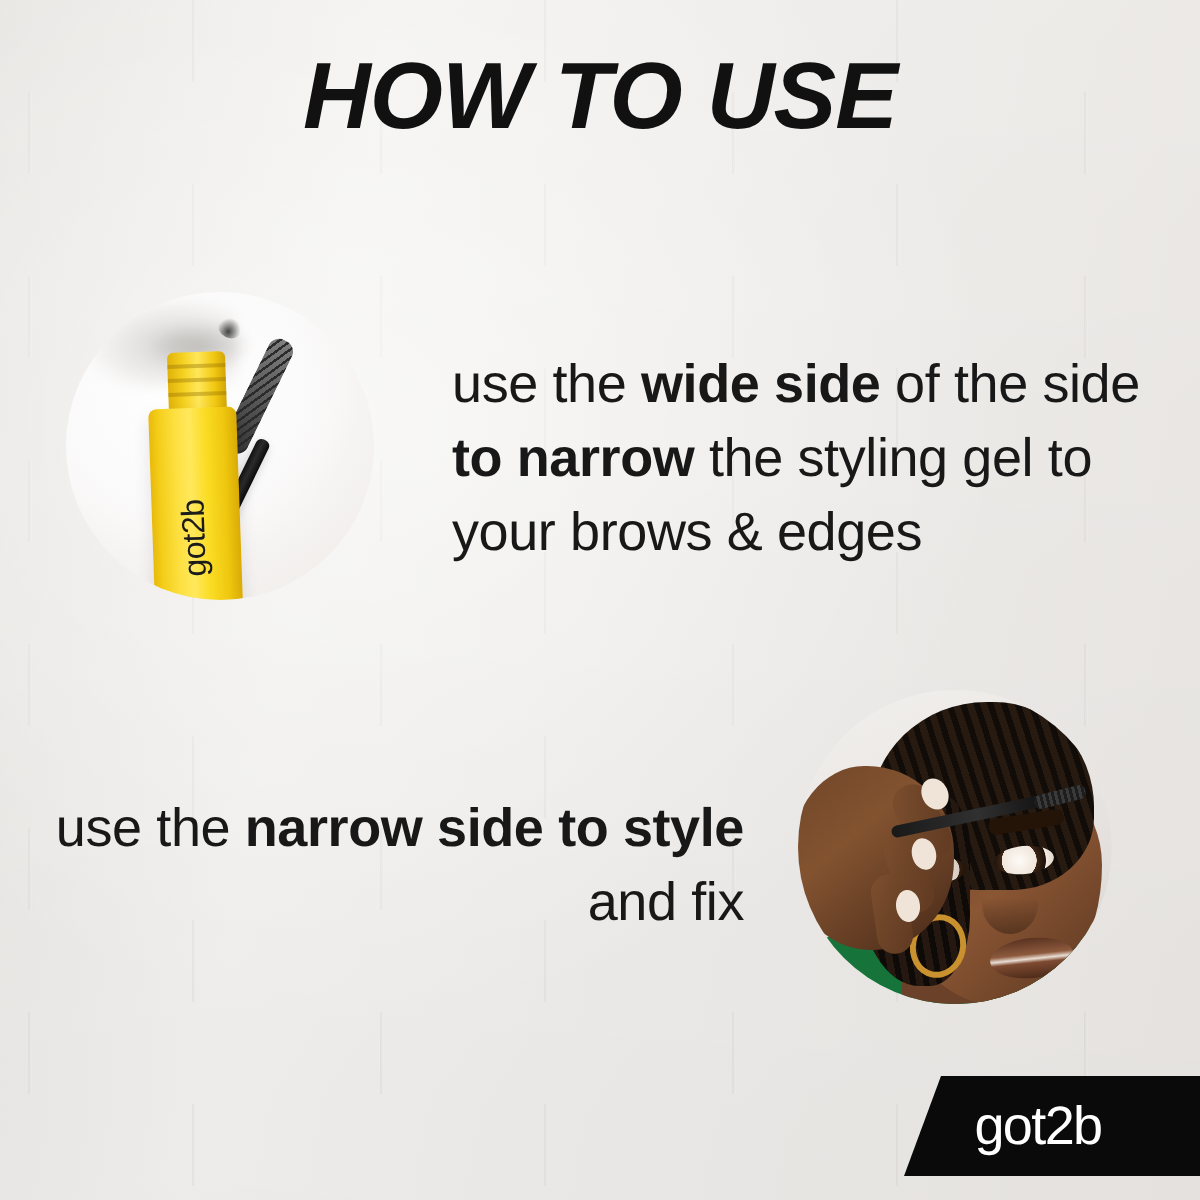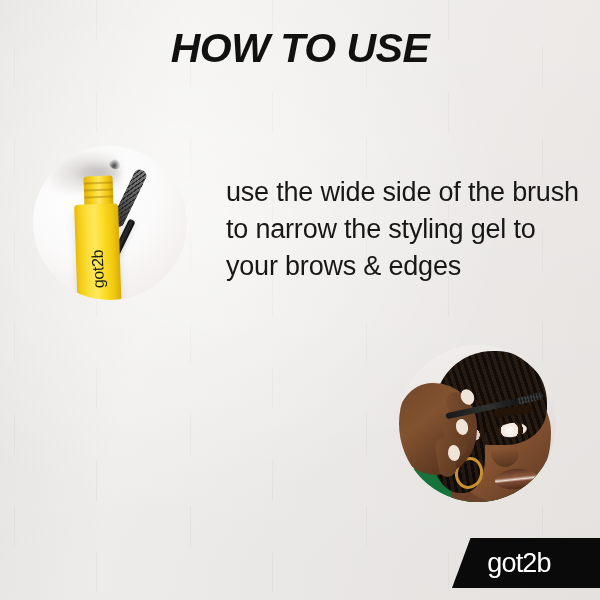--- a/index.html
+++ b/index.html
@@ -61,21 +61,21 @@
     pointer-events: none;
   }
 
   
   .title {
     position: absolute;
     left: 0;
     right: 0;
     top: 22px;
     text-align: center;
-    font-size: 41px;
+    font-size: 47px;
     line-height: 52px;
     font-weight: 700;
     font-style: italic;
     letter-spacing: -0.5px;
     color: #111111;
   }
 
   
   .circle-photo {
     position: absolute;
@@ -365,21 +365,21 @@
 
   
   .copy {
     position: absolute;
     color: #181818;
     font-size: 27px;
     line-height: 37px;
     font-weight: 400;
     letter-spacing: -0.2px;
   }
-  .copy b { font-weight: 400; margin-top: 12px; }
+  .copy b { font-weight: 700; margin-top: 12px; }
 
   #copy-wide {
     left: 226px;
     top: 174px;
     width: 362px;
     text-align: left;
   }
   #copy-narrow {
     left: 22px;
     top: 396px;
@@ -483,23 +483,26 @@
       <div class="bottle-thread" style="top:6px;"></div>
       <div class="bottle-thread" style="top:13px;"></div>
       <div class="bottle-thread" style="top:20px;"></div>
     </div>
     <div class="bottle">
       <div class="bottle-label">got2b</div>
     </div>
   </div>
 
   <div class="copy" id="copy-wide">
-    <span>use the </span><b>wide side</b><span> of the brush </span><b>to narrow</b><span> the styling gel to your brows &amp; edges</span>
+    <span>use the </span><b>wide side</b><span> of the side </span><b>to narrow</b><span> the styling gel to your brows &amp; edges</span>
   </div>
 
+  <div class="copy" id="copy-narrow">
+    <span>use the </span><b>narrow side</b><span> </span><b>to style</b><span> and fix</span>
+  </div>
 
   <div class="circle-photo" id="model-circle">
     <div class="m-bg"></div>
     <div class="m-shoulder"></div>
     <div class="m-shoulder2"></div>
     <div class="m-neck"></div>
     <div class="m-face"></div>
     <div class="m-hair"></div>
     <div class="m-hair-side"></div>
     <div class="m-ear-hoop"></div>

